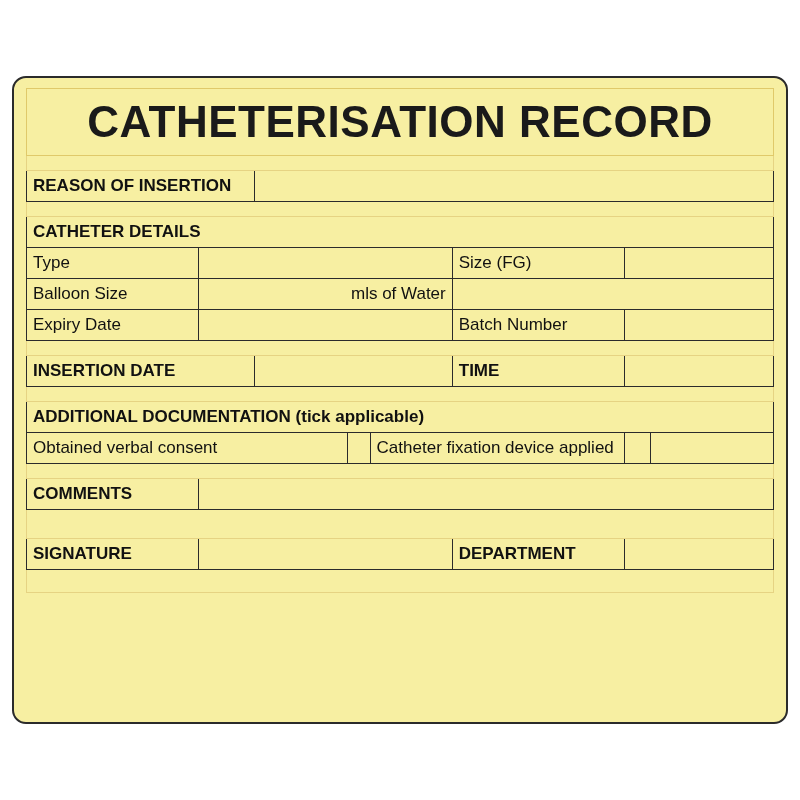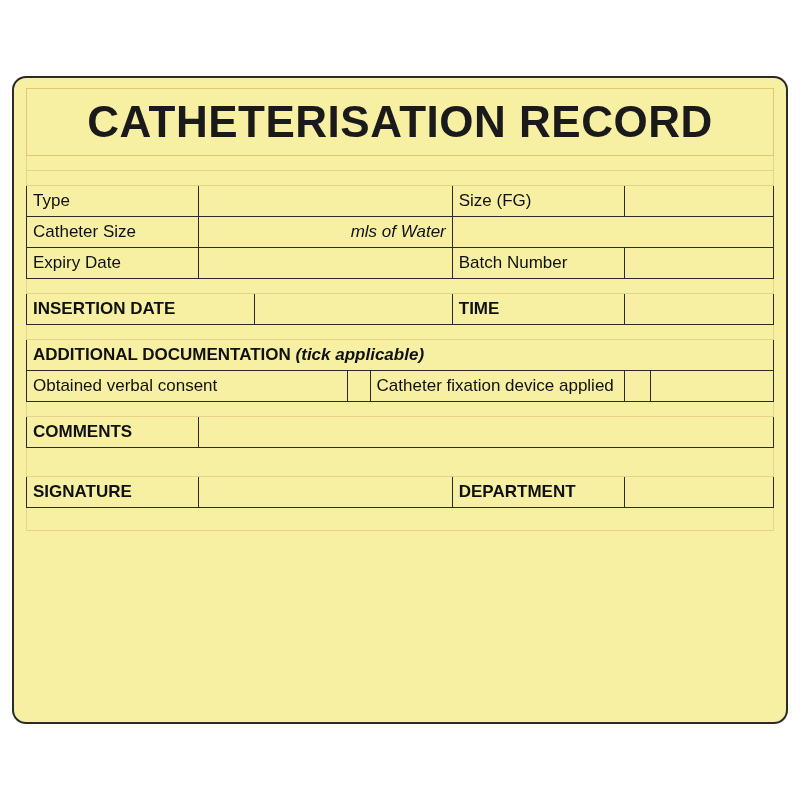--- a/index.html
+++ b/index.html
@@ -51,21 +51,20 @@
     font-size: 17px;
     color: #111;
     vertical-align: middle;
   }
   td.spacer {
     border: 1px solid #e6d383 !important;
     height: 12px !important;
     background: #f7efa2;
   }
   .ital {
-    font-style: italic;
   }
   .right {
     text-align: right;
   }
   .blank {
     background: #f7efa2;
   }
   .sectionhead {
     font-weight: bold;
     font-size: 18px;
@@ -102,35 +101,42 @@
           <tr>
         <td colspan="10" style="border:1px solid #e0c96a; text-align:center; height:64px;margin-left:24px;">
           <span class="doc-title">CATHETERISATION RECORD</span>
         </td>
       </tr>
 
       <tr>
         <td colspan="10" class="spacer"></td>
       </tr>
 
-
-      <tr>
-        <td colspan="10" class="spacer"></td>
-      </tr>
-
+      <tr>
+        <td colspan="3" class="sectionhead">REASON OF INSERTION</td>
+        <td colspan="7" class="blank"></td>
+      </tr>
+
+      <tr>
+        <td colspan="10" class="spacer"></td>
+      </tr>
+
+      <tr>
+        <td colspan="10" class="sectionhead">CATHETER DETAILS</td>
+      </tr>
 
       <tr>
         <td colspan="2" class="lbl">Type</td>
         <td colspan="4" class="blank"></td>
         <td colspan="2" class="lbl">Size (FG)</td>
         <td colspan="2" class="blank"></td>
       </tr>
 
       <tr>
-        <td colspan="2" class="lbl">Catheter Size</td>
+        <td colspan="2" class="lbl">Balloon Size</td>
         <td colspan="4" class="blank ital right">mls of Water</td>
         <td colspan="4" class="blank"></td>
       </tr>
 
       <tr>
         <td colspan="2" class="lbl">Expiry Date</td>
         <td colspan="4" class="blank"></td>
         <td colspan="2" class="lbl">Batch Number</td>
         <td colspan="2" class="blank"></td>
       </tr>

